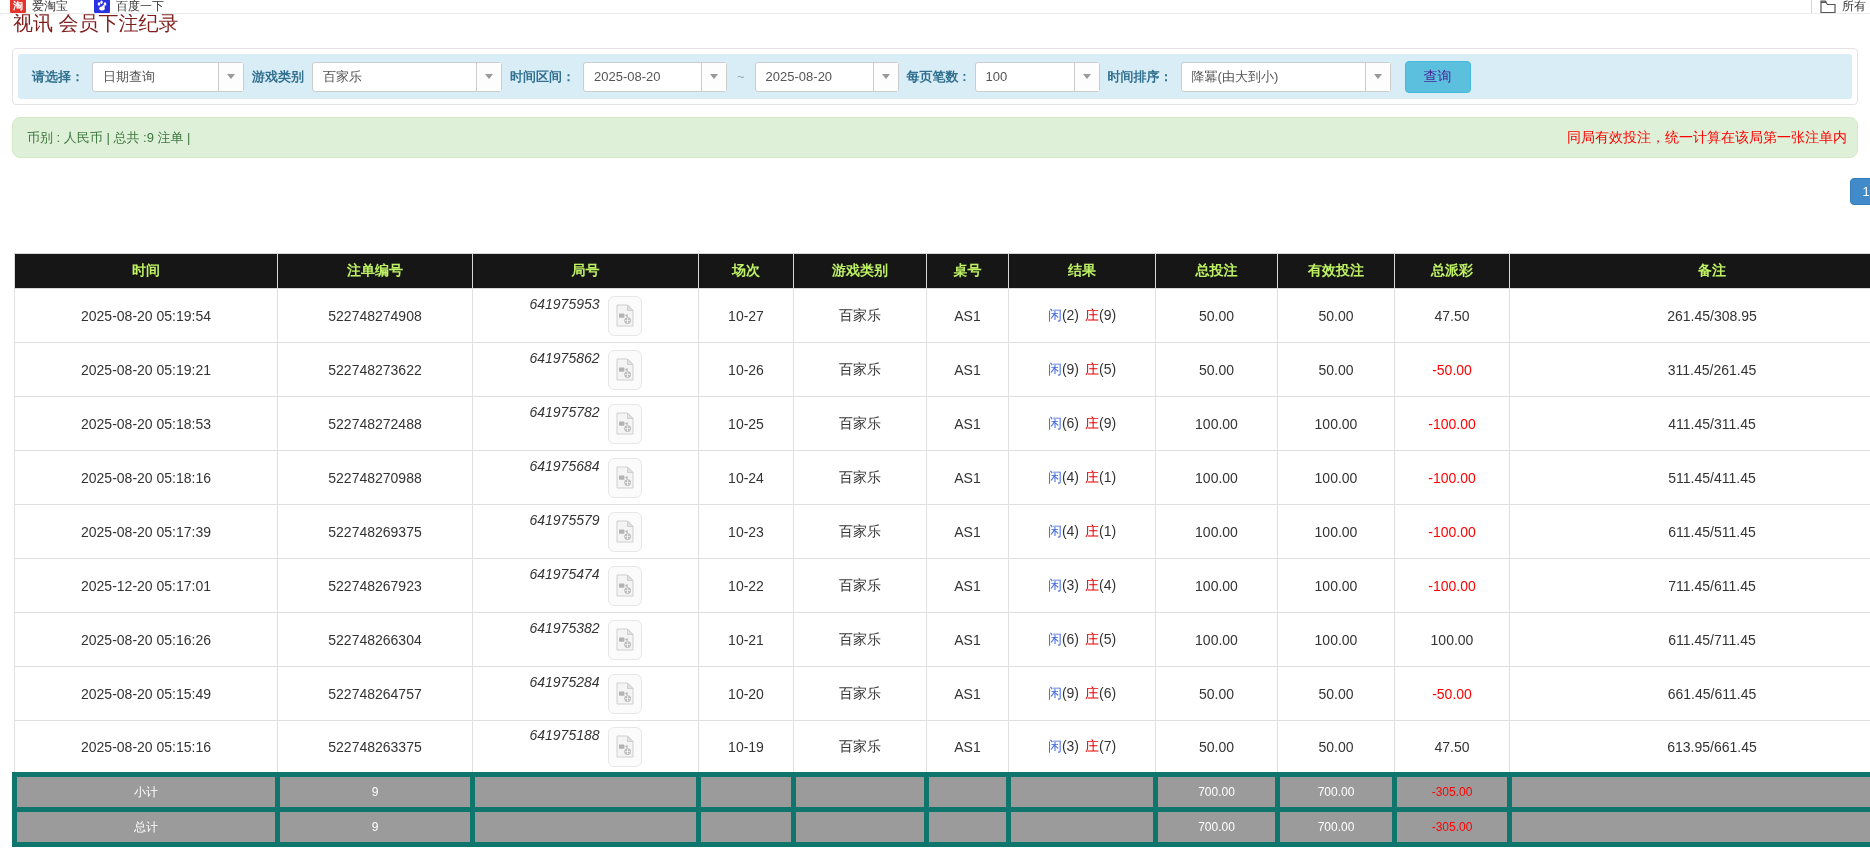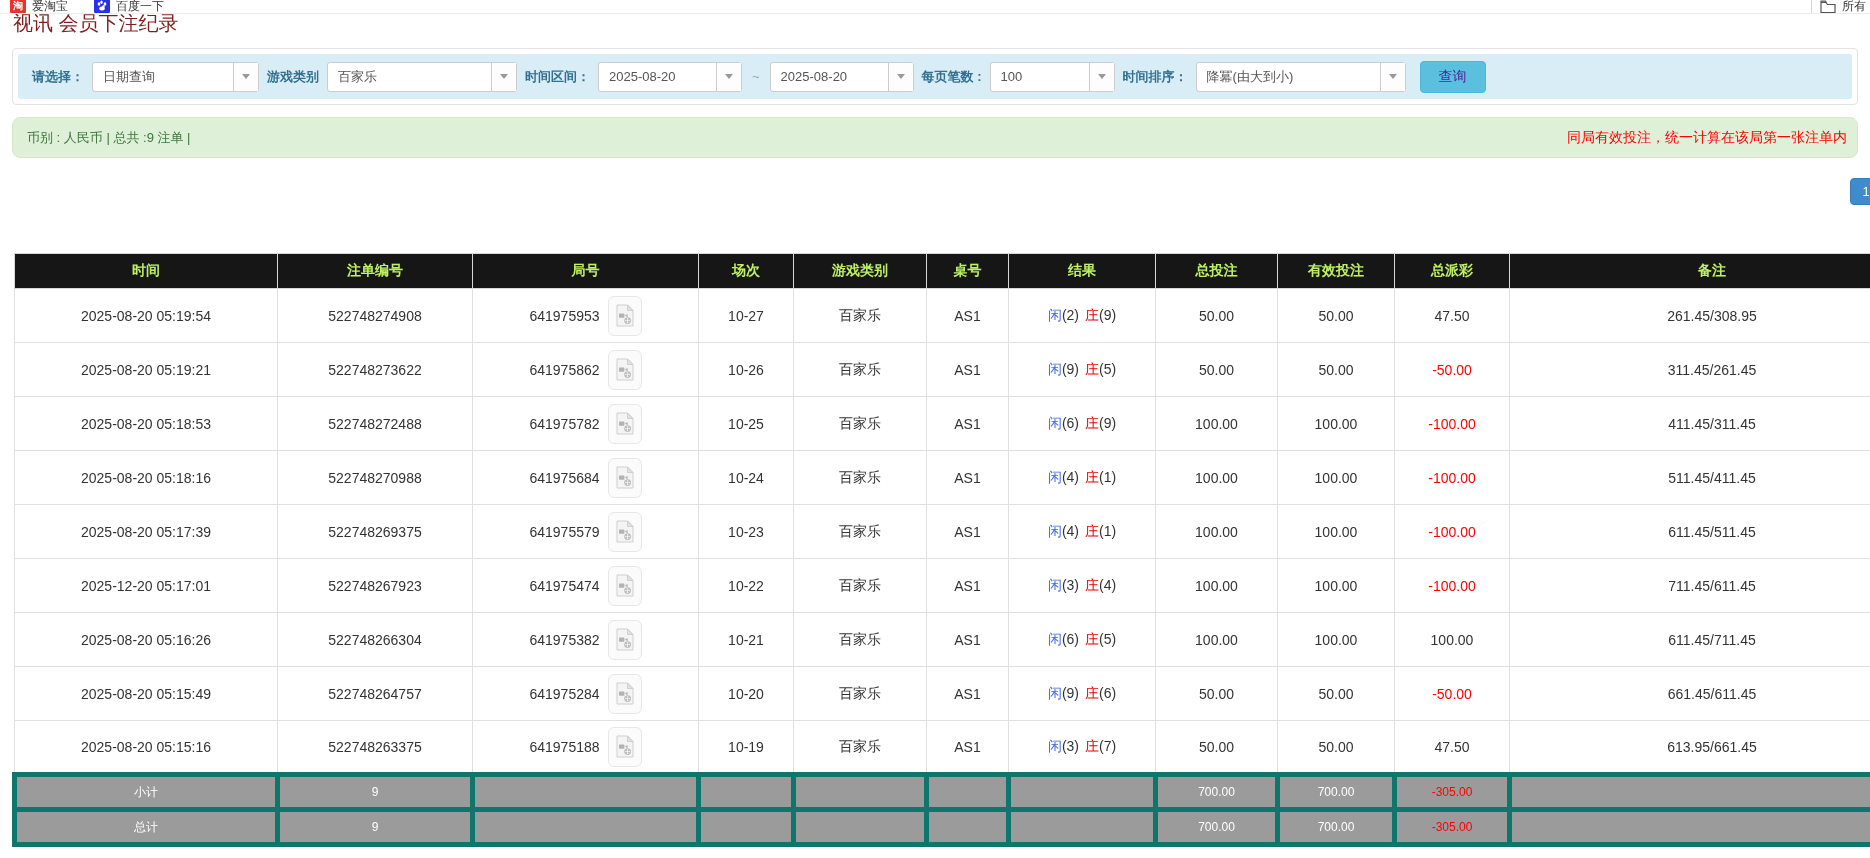--- a/index.html
+++ b/index.html
@@ -25,21 +25,21 @@
   .filter-panel { position:absolute; left:12px; top:48px; width:1846px; height:57px; background:#fff;
     border:1px solid #e3e3e3; border-radius:4px; padding:5px; }
   .filter-inner { height:100%; background:#d9edf7; border-radius:3px; display:flex; align-items:center;
     gap:8px; padding:0 14px; font-size:13px; }
   .flabel { color:#31708f; font-weight:bold; white-space:nowrap; }
   .tilde { color:#8aa; padding:0 2px; }
   .combo { background:#fff; border:1px solid #ccc; border-radius:3px; height:30px; display:flex; align-items:stretch; cursor:pointer; }
   .combo-val { flex:1; display:flex; align-items:center; padding:0 10px; color:#555; font-size:13px; white-space:nowrap; overflow:hidden; }
   .combo-btn { width:25px; border-left:1px solid #ccc; display:flex; align-items:center; justify-content:center; background:#fdfdfd; }
   .caret { width:0; height:0; border-left:4px solid transparent; border-right:4px solid transparent; border-top:5px solid #999; }
-  .w140{width:167px}.w190{width:190px}.w170{width:144px}.w125{width:125px}.w210{width:210px}
+  .w140{width:152px}.w190{width:190px}.w170{width:144px}.w125{width:125px}.w210{width:210px}
   .search-btn { height:32px; padding:0 18px; background:#5bc0de; border:1px solid #46b8da; border-radius:4px;
     color:#4c1d95; font-size:14px; cursor:pointer; margin-left:6px; }
 
   
   .summary-bar { position:absolute; left:12px; top:117px; width:1846px; height:41px; background:#dff0d8;
     border:1px solid #d6e9c6; border-radius:8px; display:flex; align-items:center; padding:0 10px 0 14px; }
   .summary-left { color:#3c763d; font-size:13px; }
   .summary-right { margin-left:auto; color:#ff0000; font-size:14px; }
 
   
@@ -50,21 +50,21 @@
   
   table.records { position:absolute; left:12px; top:253px; width:1900px; border-collapse:collapse; table-layout:fixed; }
   table.records th { background:#161616; color:#bef264; font-size:14px; font-weight:bold; height:35px;
     border:1px solid #d8d8d8; text-align:center; }
   table.records td { background:#fff; color:#333; font-size:14px; height:54px; border:1px solid #e0e0e0;
     text-align:center; vertical-align:middle; white-space:nowrap; }
   td.bet-link { color:#4a86e8; cursor:pointer; }
   .res-p { color:#4169e1; }
   .res-b { color:#e60000; margin-left:6px; }
   .neg { color:#ff0000 !important; }
-  .round-wrap { display:inline-flex; align-items:center; gap:8px; }
+  .round-wrap { display:inline-flex; align-items:flex-start; gap:8px;font-style:italic; }
   .video-btn { display:inline-flex; align-items:center; justify-content:center; width:34px; height:40px;
     background:#fbfbfb; border:1px solid #e7e7e7; border-radius:6px; cursor:pointer; }
   tr.sum-row td { background:#9b9b9b; color:#fff; height:35px; border:5px solid #0f766e; font-size:12px; }
 </style>
 </head>
 <body>
 
 <div class="viewport">
 
   <div class="bookmarks-bar">

